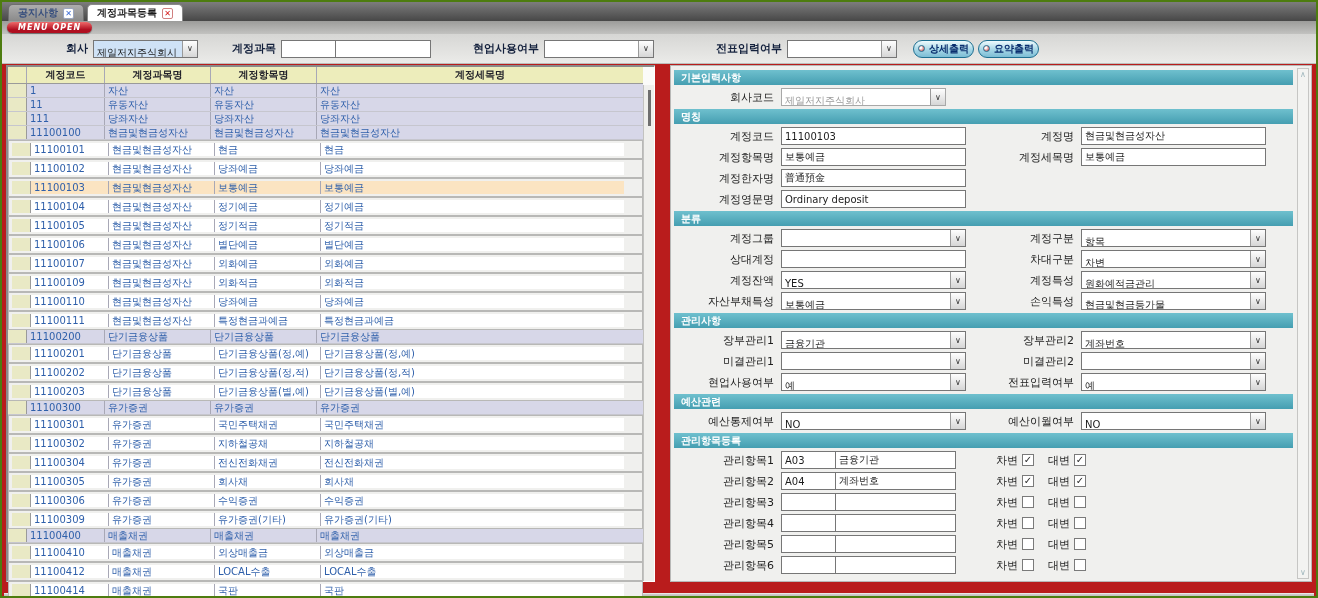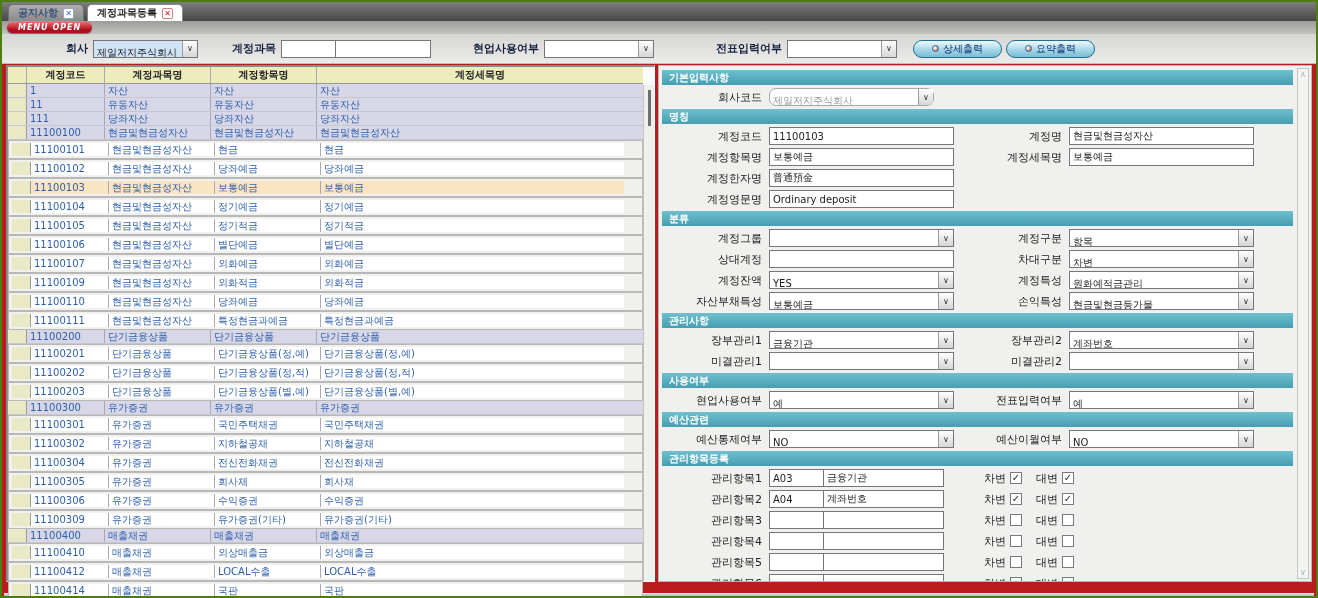--- a/index.html
+++ b/index.html
@@ -20,28 +20,28 @@
   .menustrip { height:13px; background:linear-gradient(#9c9c9a,#c2c2c0); position:relative;text-align:center; }
   .menu-open { position:absolute; left:5px; top:1px; height:11px; padding:0 11px; background:linear-gradient(#ef6a6a,#b00f20 70%); border-radius:7px; color:#fff; font-size:8px; font-weight:bold; font-style:italic; line-height:11px; letter-spacing:1px; box-shadow:0 1px 1px rgba(0,0,0,.45); }
 
   
   .toolbar { height:30px; background:linear-gradient(#d6d6d4,#ebebe9); display:flex; align-items:center; font-size:11px; color:#14213d; border-bottom:1px solid #bdbdbb; }
   .tlabel { font-weight:bold; white-space:nowrap; }
   .combo { display:inline-flex; align-items:stretch; background:#fff; border:1px solid #767676; height:18px; }
   .combo .cval { flex:1; padding:4px 3px; font-size:10px; line-height:16px; white-space:nowrap; overflow:hidden; color:#1c1c1c; }
   .combo .carrow { width:15px; background:linear-gradient(#fefefe,#d6d6d6); border-left:1px solid #9a9a9a; font-size:8px; color:#333; display:flex; align-items:center; justify-content:center; }
   .combo.disabled .cval { color:#9a9a9a; }
-  .combo.disabled { border-color:#a8a8a8;border-radius:7px; }
+  .combo.disabled { border-color:#a8a8a8; }
   .combo .cval.hl { background:#cfe2f6; }
   .tinput { height:18px; border:1px solid #767676; font-size:10px; padding:0 3px; font-family:inherit; background:#fff; color:#1c1c1c; }
-  .pbtn { height:18px; border-radius:9px; background:linear-gradient(#eefafd,#a6d6e6 55%,#7cbdd4); border:1px solid #1e6f91; color:#0a2e6e; font-weight:normal; font-size:10px; display:inline-flex; align-items:center; gap:4px; padding:0 18px; cursor:default; white-space:nowrap; }
+  .pbtn { height:18px; border-radius:9px; background:linear-gradient(#eefafd,#a6d6e6 55%,#7cbdd4); border:1px solid #1e6f91; color:#0a2e6e; font-weight:bold; font-size:10px; display:inline-flex; align-items:center; gap:4px; padding:0 4px; cursor:default; white-space:nowrap; }
   .pbtn .dot { width:7px; height:7px; border-radius:50%; background:radial-gradient(circle at 35% 35%, #ffffff 15%, #c22323); border:1px solid #2a6a8a; }
 
   
-  .main { display:flex; height:517px; padding:0 4px; gap:3px; margin-top:1px; }
+  .main { display:flex; height:517px; padding:0 4px; gap:15px; margin-top:1px; }
 
   
   .grid { width:649px; height:100%; background:#fbfbf9; border-top:2px solid #8a8a8a; border-left:2px solid #8a8a8a; border-right:1px solid #ffffff; border-bottom:1px solid #ffffff; position:relative; display:flex; flex-direction:column; }
   .gridinner { display:flex; flex-direction:column; height:100%; margin-right:11px; }
   .ghead { display:flex; height:17px; background:#EDEDBB; border-bottom:1px solid #9a9a9a; font-size:10px; font-weight:bold; color:#22222a; }
   .gcell { border-right:1px solid #a8a8b6; padding:0 3px; overflow:hidden; white-space:nowrap; }
   .ghead .gcell { text-align:center; line-height:16px; background:#EDEDBB; }
   .c-sel { width:19px; background:#E9E9C5; }
   .c-code { width:78px; }
   .c-name { width:106px; }
@@ -474,21 +474,20 @@
           <span class="cval"></span>
             <span class="carrow">∨</span>
         </div>
         <span class="flabel2">미결관리2</span>
         <div class="combo w185">
           <span class="cval"></span>
             <span class="carrow">∨</span>
         </div>
       </div>
 
-      <div class="shead">사용여부</div>
       <div class="frow">
         <span class="flabel">현업사용여부</span>
         <div class="combo w185">
           <span class="cval">예</span>
             <span class="carrow">∨</span>
         </div>
         <span class="flabel2">전표입력여부</span>
         <div class="combo w185">
           <span class="cval">예</span>
             <span class="carrow">∨</span>

